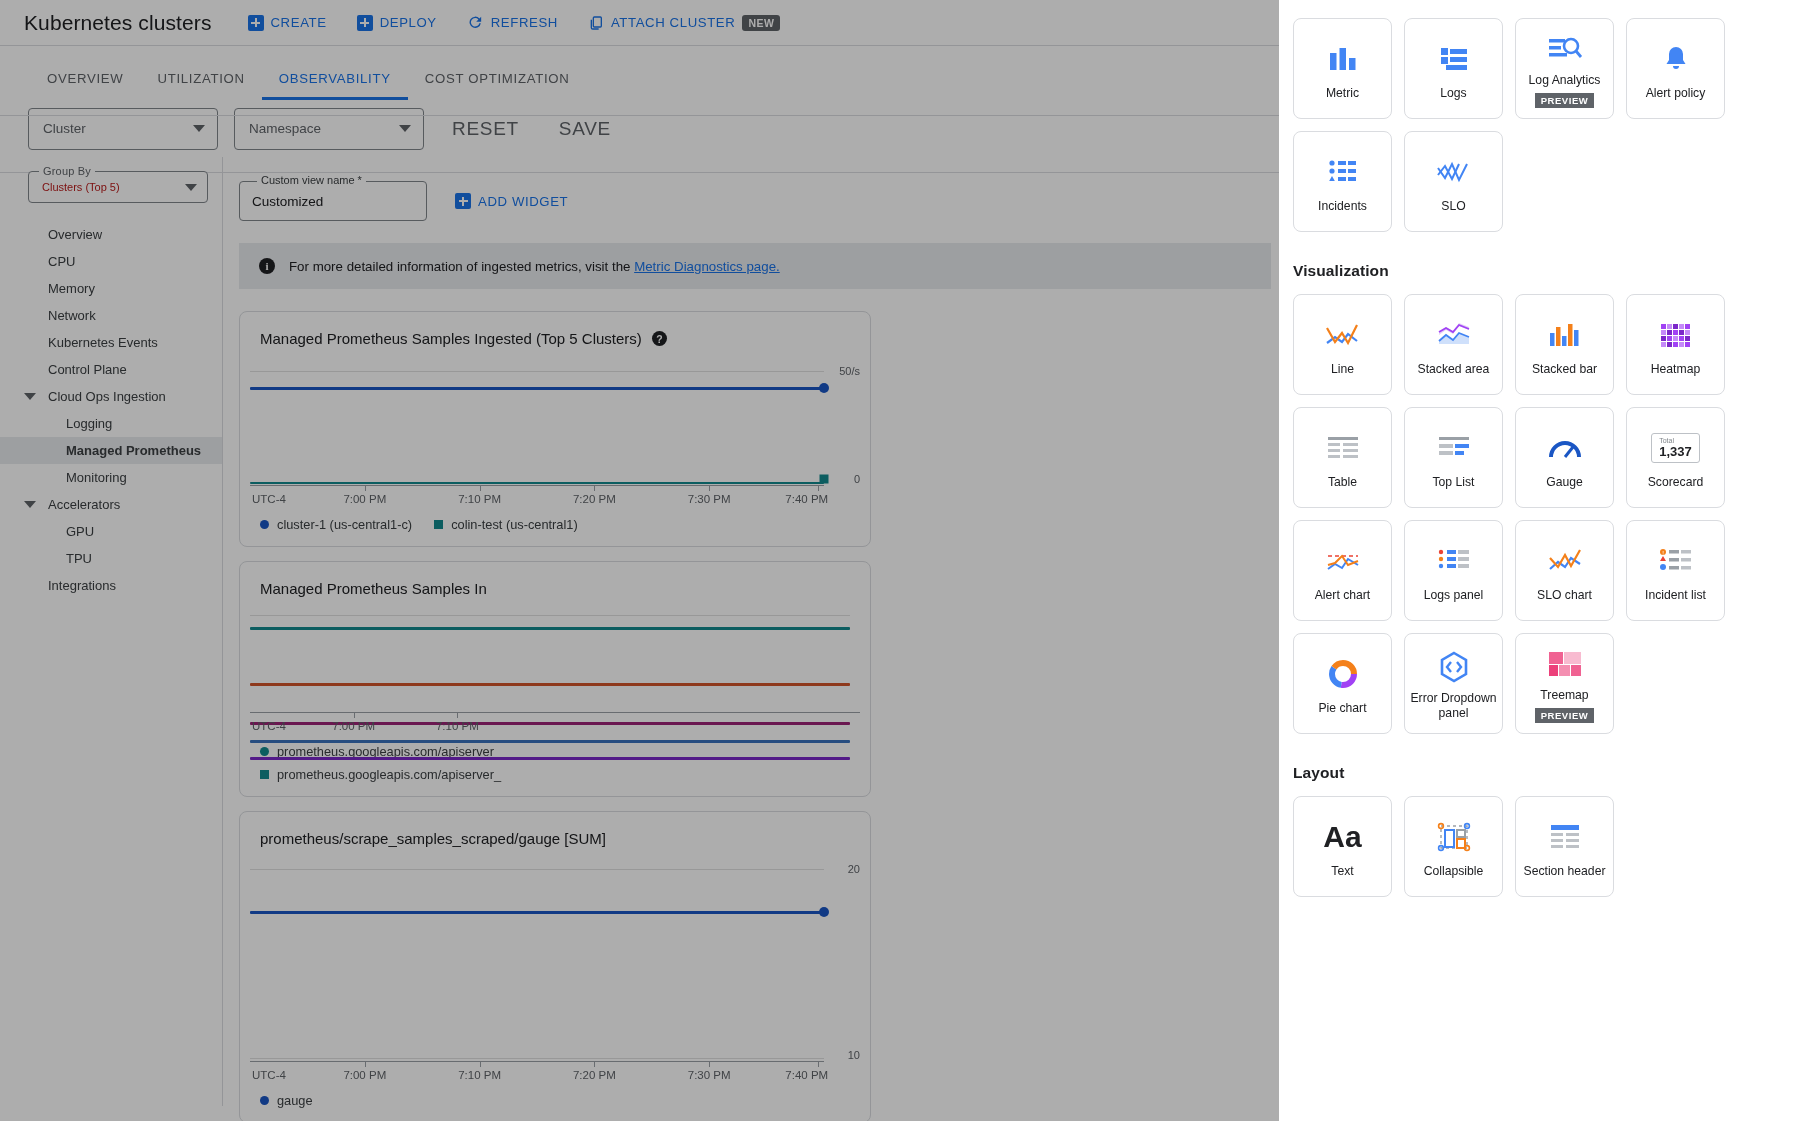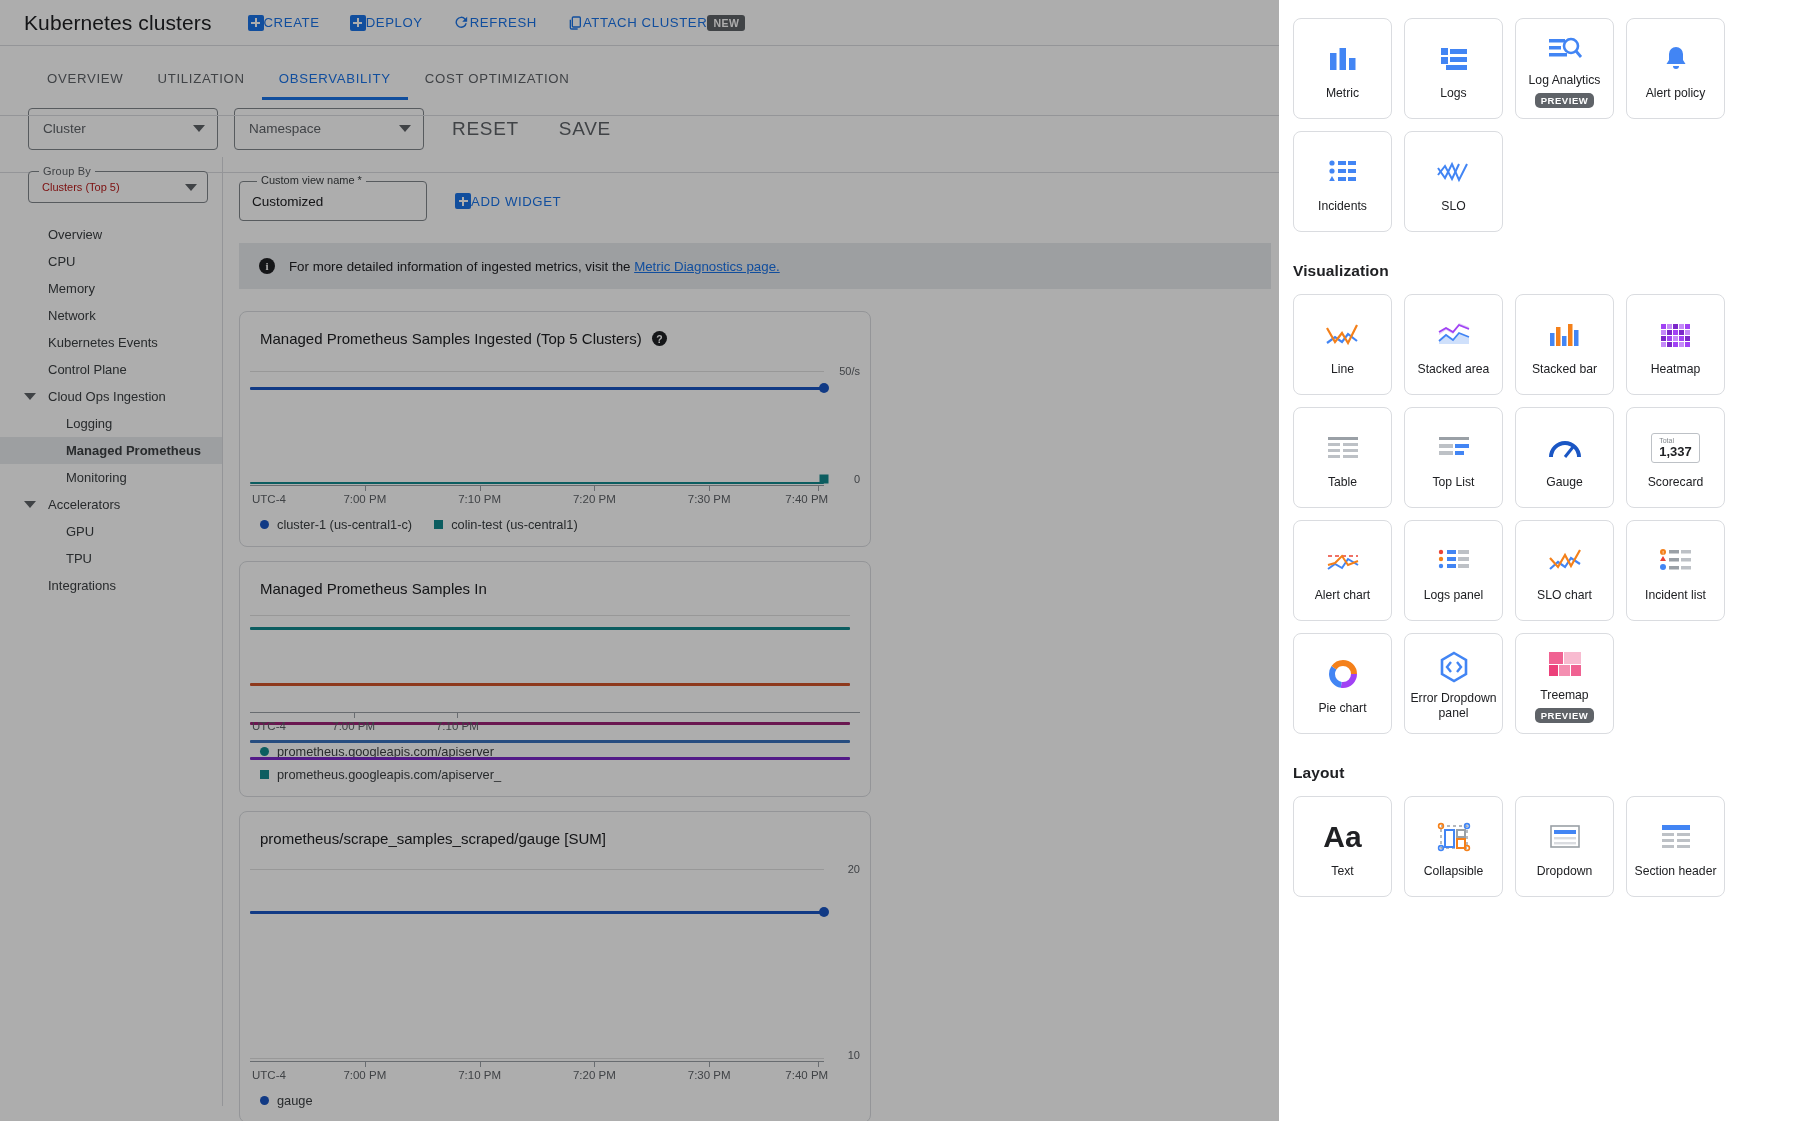--- a/index.html
+++ b/index.html
@@ -16,21 +16,21 @@
   #app-dim {
     position: absolute; left:0; top:0; width:1279px; height:1121px;
     background: rgba(0,0,0,0.32); z-index: 50; pointer-events:none;
   }
 
   
   .topbar { height: 45px; display:flex; align-items:center; padding: 0 24px; background:#fff; }
   .page-title { font-size: 21px; color: #202124; font-weight: 400; letter-spacing: .1px; }
   .top-actions { display:flex; align-items:center; margin-left: 36px; gap: 30px; }
   .top-action {
-    display:flex; align-items:center; 
+    display:flex; align-items:center; gap:7px;
     color:#1a73e8; font-size:13.2px; font-weight:500; letter-spacing:.6px;
     cursor:pointer; white-space:nowrap;
   }
   .sq-plus {
     width:16px;height:16px;border-radius:2px;background:#1a73e8;
     position:relative; flex:0 0 auto;
   }
   .sq-plus::before, .sq-plus::after {
     content:""; position:absolute; background:#fff;
   }
@@ -165,21 +165,21 @@
     width:99px; height:101px; border:1px solid #dadce0; border-radius:8px; background:#fff;
     display:flex; flex-direction:column; align-items:center; justify-content:center;
     cursor:pointer; position:relative; padding: 6px 4px;
   }
   .wcard .wico { height:46px; display:flex; align-items:center; justify-content:center; }
   .wcard .wlbl {
     font-size:12.2px; color:#202124; text-align:center; line-height:1.22; margin-top:4px;
   }
   .preview-badge {
     background:#5f6368; color:#fff; font-size:9.5px; font-weight:600; letter-spacing:.55px;
-    padding: 2px 6px; border-radius:5px; margin-top:5px;
+    padding: 2px 6px; border-radius:0; margin-top:5px;
   }
   .wcard.tight .wico { height:40px; }
 </style>
 </head>
 <body>
 
 <div id="app-root">
 
   <div class="topbar">
     <div class="page-title">Kubernetes clusters</div>
@@ -729,31 +729,20 @@
             <rect x="23" y="18" width="8" height="9" fill="none" stroke="#f4801a" stroke-width="2"></rect>
             <circle cx="7" cy="5" r="2.4" fill="none" stroke="#f4801a" stroke-width="1.6"></circle>
             <circle cx="33" cy="5" r="2.4" fill="none" stroke="#4285f4" stroke-width="1.6"></circle>
             <circle cx="7" cy="27" r="2.4" fill="none" stroke="#4285f4" stroke-width="1.6"></circle>
             <circle cx="33" cy="27" r="2.4" fill="none" stroke="#f4801a" stroke-width="1.6"></circle>
           </svg>
         </div>
         <div class="wlbl">Collapsible</div>
       </div>
 
-      <div class="wcard">
-        <div class="wico">
-          <svg width="40" height="32" viewBox="0 0 40 32">
-            <rect x="6" y="5" width="28" height="21" fill="none" stroke="#9aa0a6" stroke-width="1.6"></rect>
-            <rect x="9" y="9" width="22" height="4" fill="#4285f4"></rect>
-            <rect x="9" y="16" width="22" height="2.4" fill="#dadce0"></rect>
-            <rect x="9" y="21" width="22" height="2.4" fill="#dadce0"></rect>
-          </svg>
-        </div>
-        <div class="wlbl">Dropdown</div>
-      </div>
 
       <div class="wcard">
         <div class="wico">
           <svg width="40" height="32" viewBox="0 0 40 32">
             <rect x="6" y="4" width="28" height="5" fill="#4285f4"></rect>
             <rect x="6" y="12" width="12" height="3" fill="#bdc1c6"></rect>
               <rect x="21" y="12" width="13" height="3" fill="#bdc1c6"></rect>
             <rect x="6" y="18" width="12" height="3" fill="#bdc1c6"></rect>
               <rect x="21" y="18" width="13" height="3" fill="#bdc1c6"></rect>
             <rect x="6" y="24" width="12" height="3" fill="#bdc1c6"></rect>

